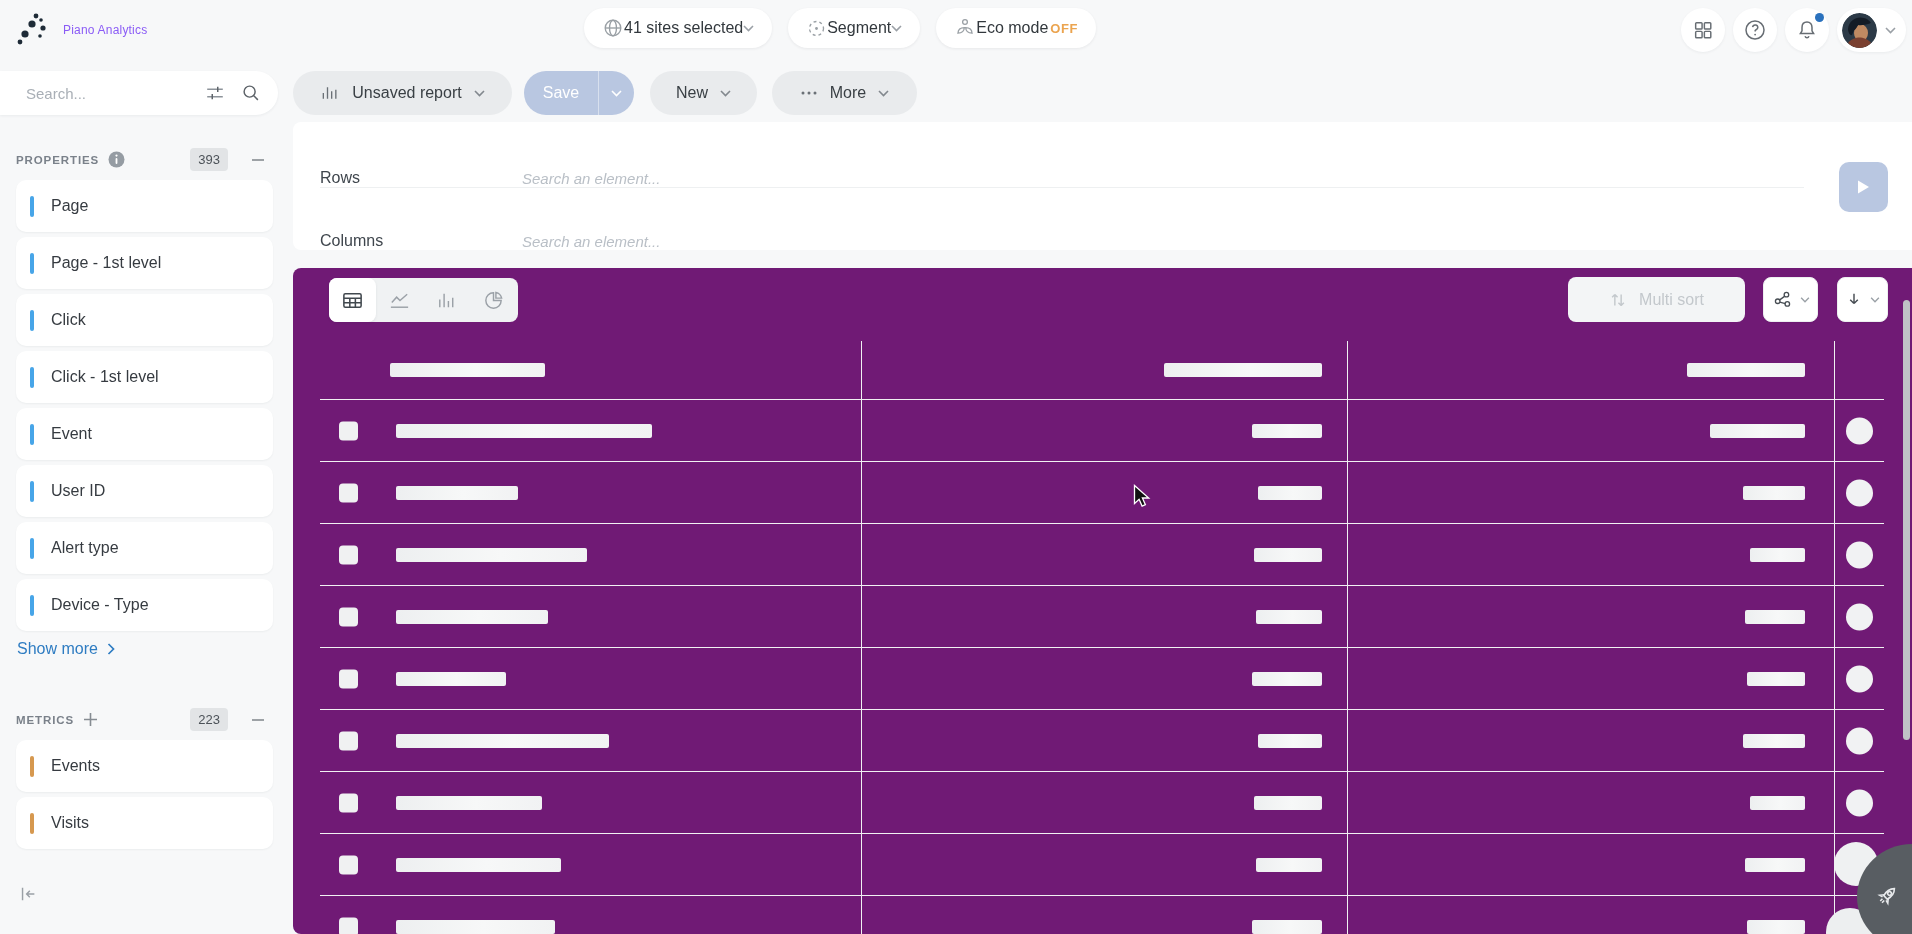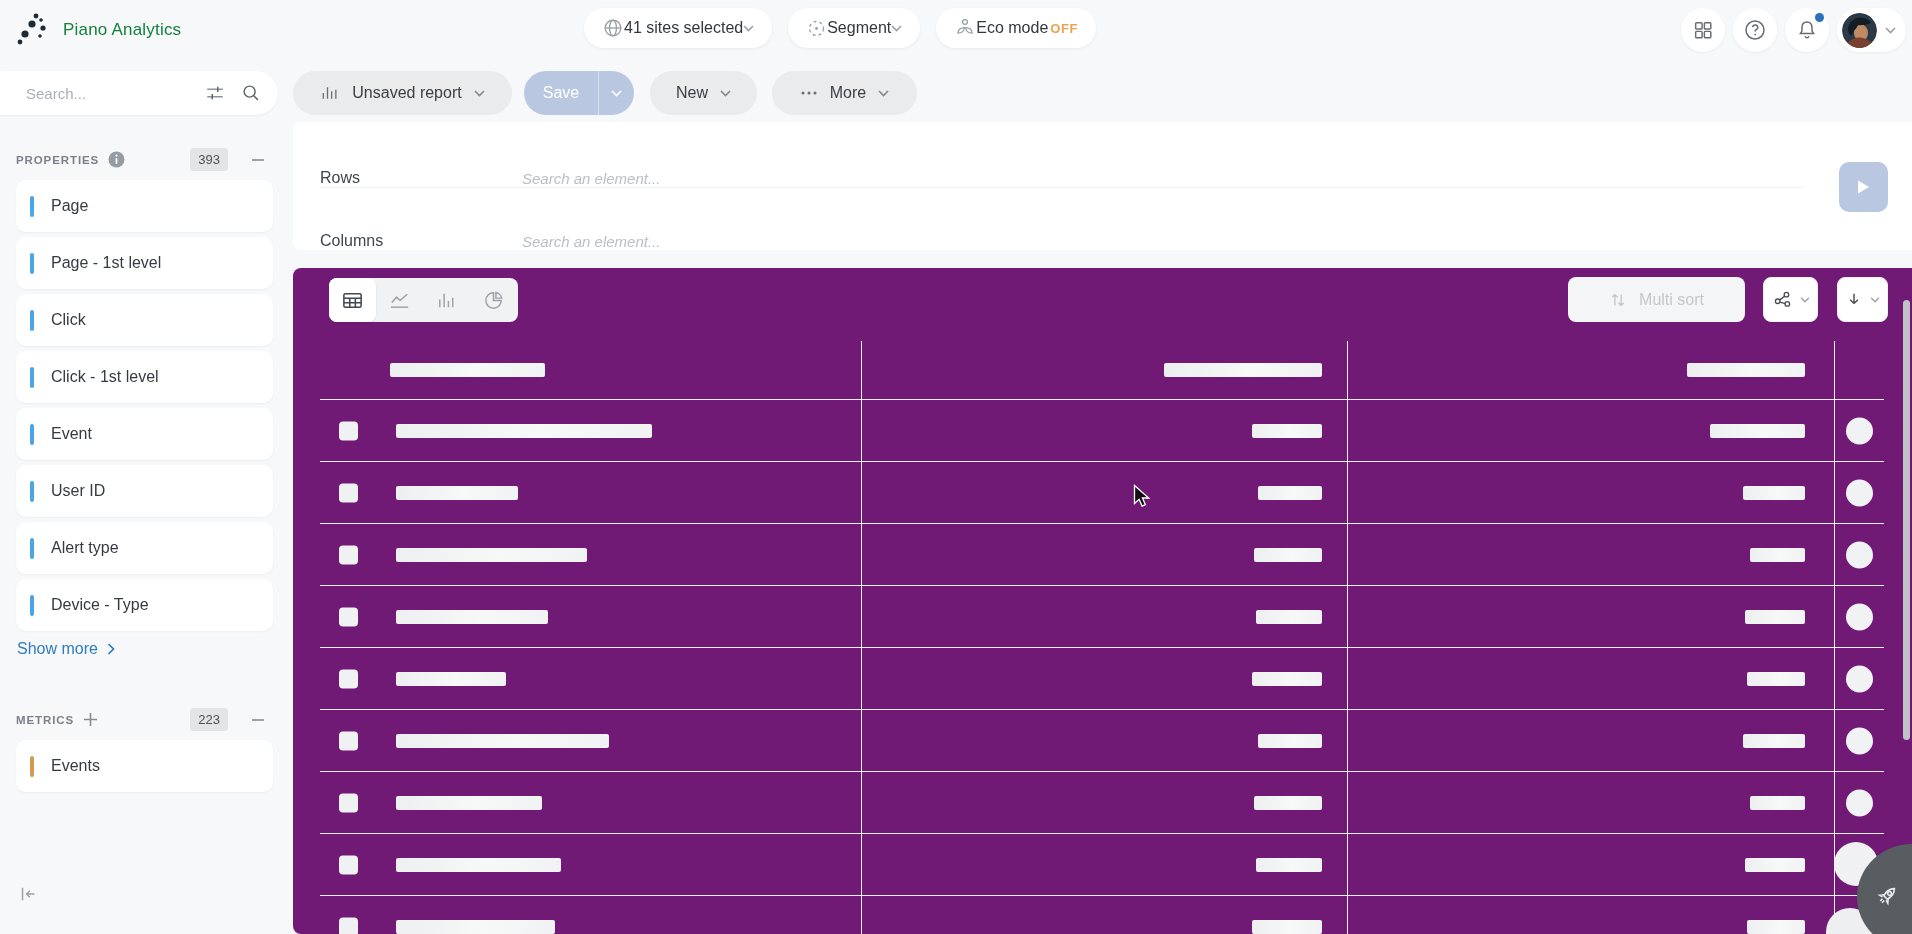--- a/index.html
+++ b/index.html
@@ -4,21 +4,21 @@
 <style>
   * { margin:0; padding:0; box-sizing:border-box; }
   html,body { width:1912px; height:934px; overflow:hidden; }
   body { font-family:"Liberation Sans", sans-serif; color:var(--text-dark,#363c42); }
   #app { position:relative; width:1912px; height:934px; background:var(--page-bg,#f7f8f9); overflow:hidden; }
 
   svg { display:block; }
 
   
   .brand { position:absolute; left:16px; top:11px; display:flex; align-items:center; gap:13px; height:38px; }
-  .brand-name { font-size:17px; color:#15803d; letter-spacing:.2px; }
+  .brand-name { font-size:12px; color:#8b5cf6; letter-spacing:.2px; }
 
   .hdr-pills { position:absolute; left:584px; top:8px; display:flex; gap:16px; }
   .pill-white { height:40px; border-radius:20px; background:#fff; box-shadow:0 1px 3px rgba(25,35,45,.07);
     display:flex; align-items:center; padding:0 18px; font-size:16px; color:#32383d; }
   .off-tag { color:var(--off-orange,#eba44f); font-size:13px; font-weight:bold; letter-spacing:.6px; margin-left:2px; }
 
   .hdr-right { position:absolute; right:6px; top:8px; display:flex; gap:8px; align-items:center; }
   .icon-circle { width:44px; height:44px; border-radius:50%; background:#fff; box-shadow:0 1px 3px rgba(25,35,45,.06);
     display:flex; align-items:center; justify-content:center; position:relative; }
   .notif-dot { position:absolute; top:5px; right:5px; width:9px; height:9px; border-radius:50%; background:var(--notification-blue,#2a71bd); }
@@ -347,20 +347,24 @@
           <path d="M1 7h12"></path>
         </svg>
     </span>
   </div>
 
   <div class="side-list mets" style="top:740px">
       <div class="side-item">
     <span class="cbar"></span>
     <span class="side-item-label">Events</span>
   </div>
+      <div class="side-item">
+    <span class="cbar"></span>
+    <span class="side-item-label">Visits</span>
+  </div>
     </div>
 
   <div class="collapse-btn">
     <span>
       <svg width="20" height="20" viewBox="0 0 22 22" fill="none" stroke="#9aa0a6" stroke-width="1.6">
         <path d="M5 4v14M18 11H9.5M13 7.5L9.5 11l3.5 3.5"></path>
       </svg>
     </span>
   </div>
 

